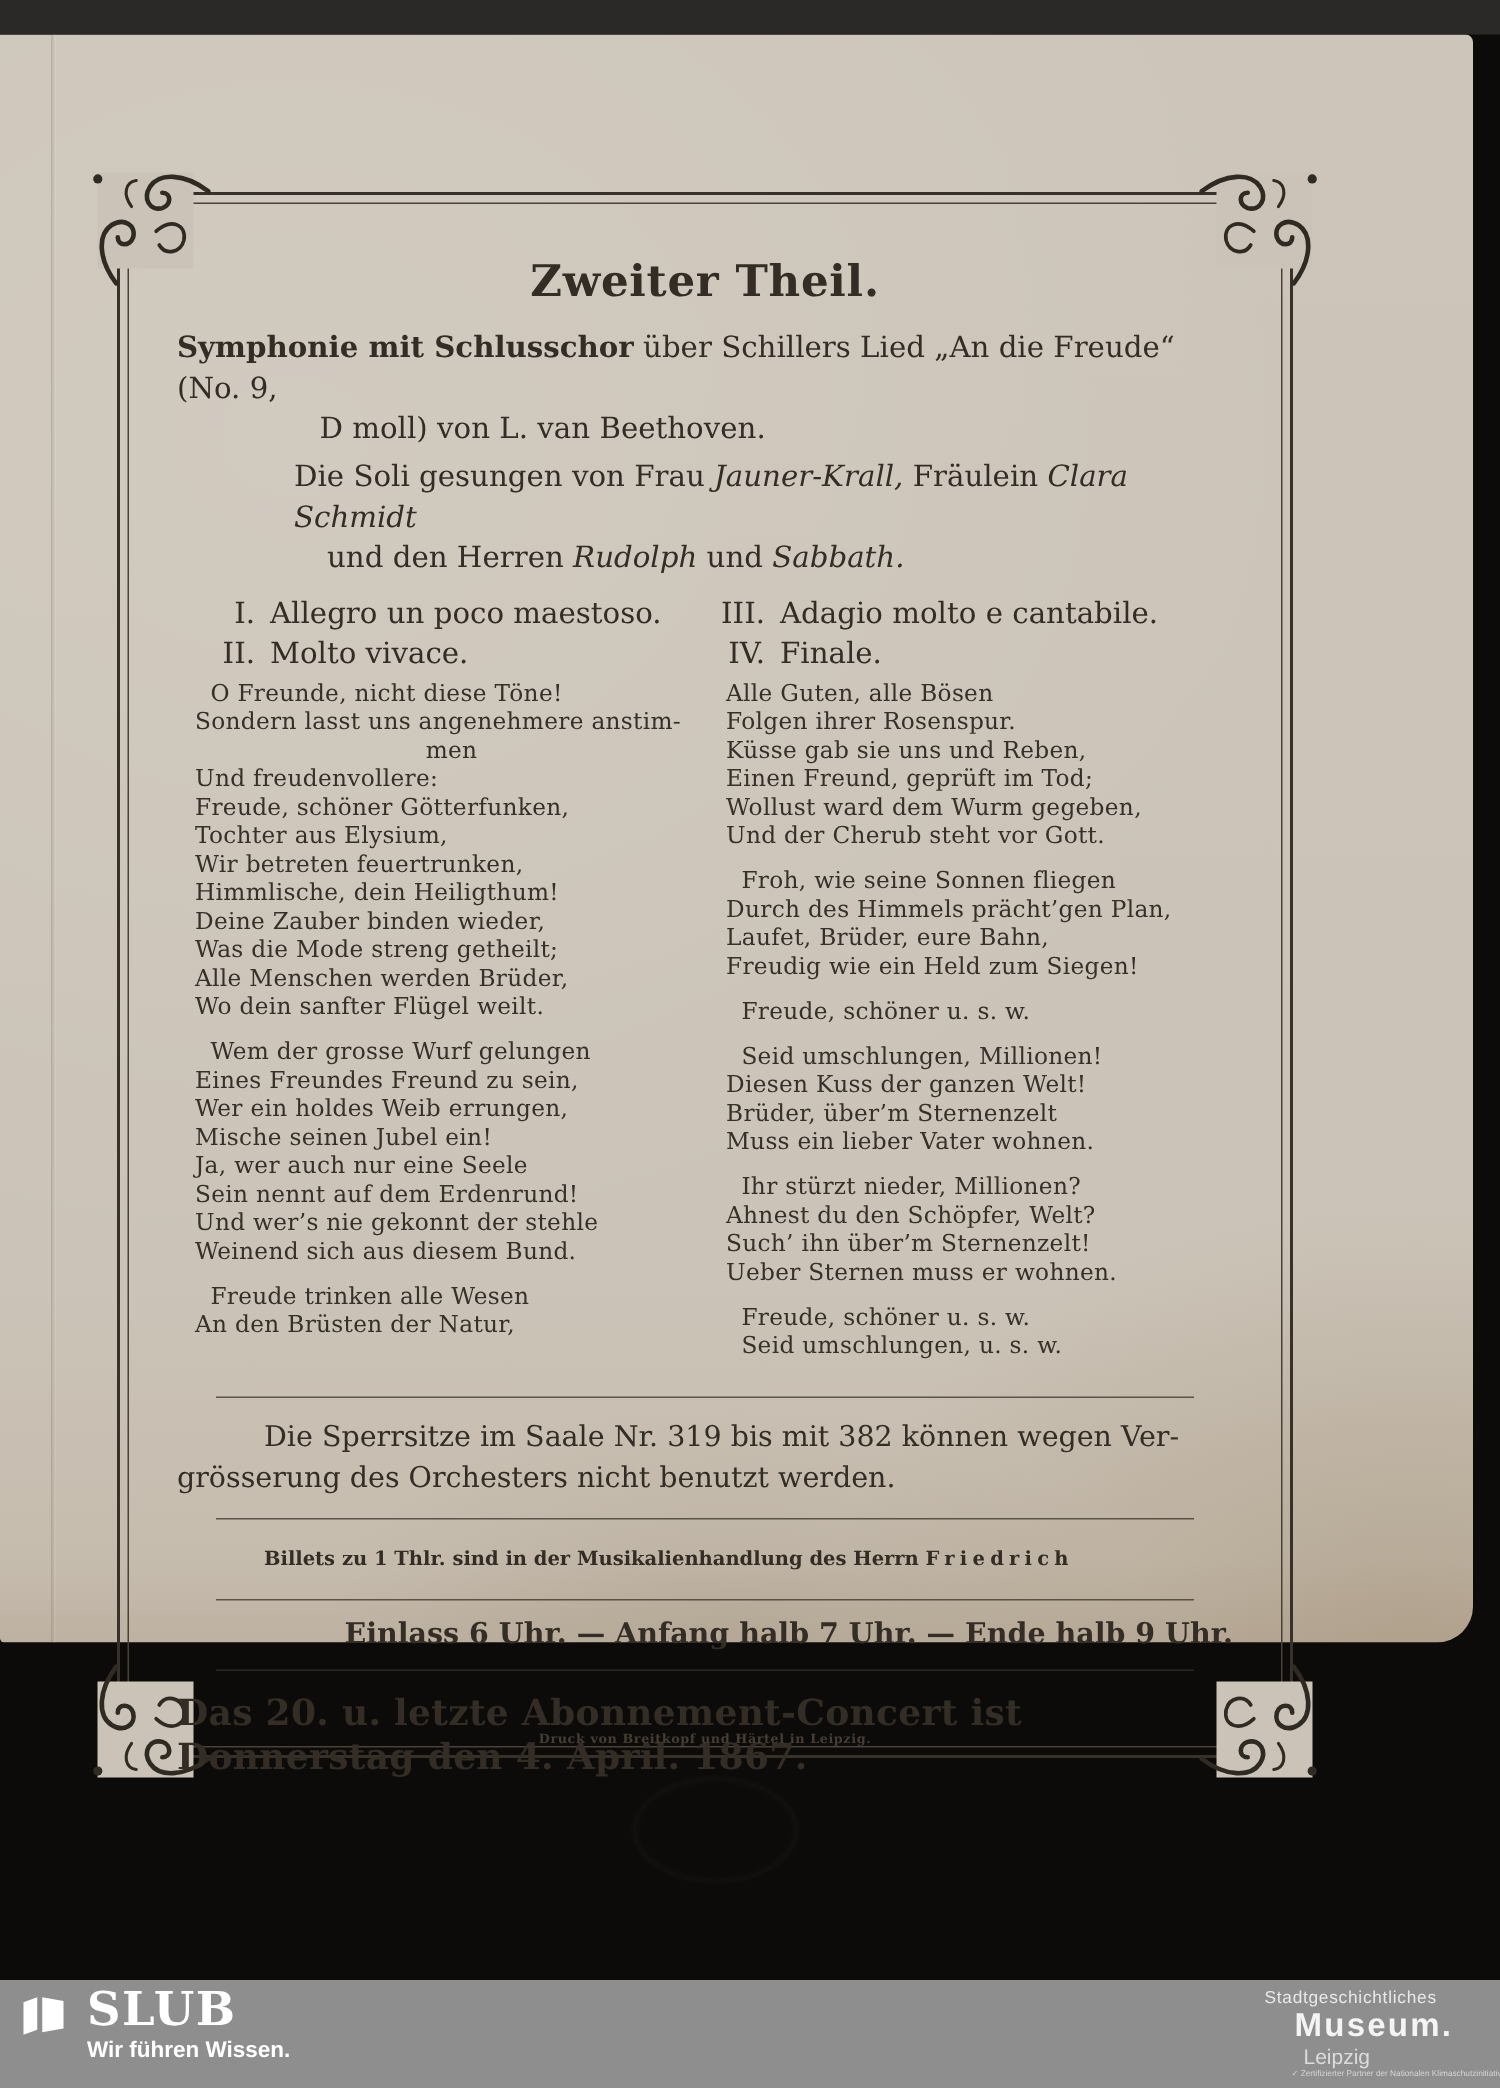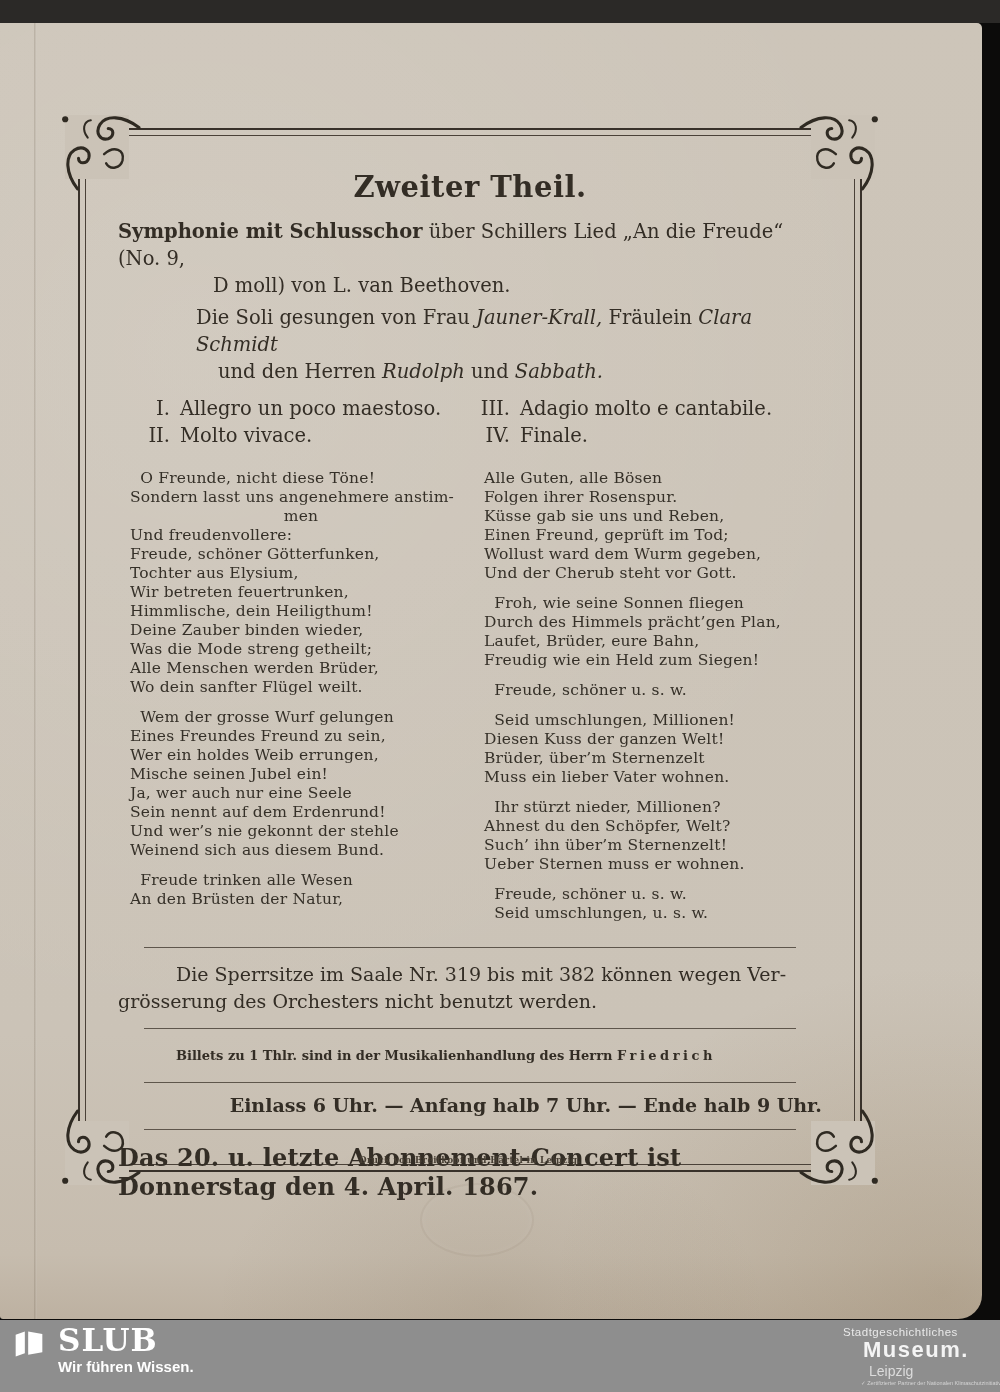--- a/index.html
+++ b/index.html
@@ -3,21 +3,21 @@
 <meta charset="utf-8">
 <style>
   html,body{margin:0;padding:0;}
   body{
     width:1000px;height:1392px;position:relative;overflow:hidden;
     background:#0c0b0a;
     font-family:"DejaVu Serif","Liberation Serif",serif;
   }
   .top-strip{position:absolute;top:0;left:0;width:100%;height:23px;background:#2b2927;}
   .paper{
-    position:absolute;left:0;top:23px;width:982px;height:1296px;
+    position:absolute;left:0;top:23px;width:982px;height:1072px;
     background:
       radial-gradient(120% 90% at 20% 25%, rgba(255,255,255,0.10), rgba(0,0,0,0) 60%),
       radial-gradient(55% 35% at 96% 98%, rgba(125,100,62,0.22), rgba(0,0,0,0) 72%),
       radial-gradient(40% 20% at 50% 99%, rgba(110,90,60,0.12), rgba(0,0,0,0) 70%),
       linear-gradient(180deg,#cdc5b9 0%,#cbc3b7 78%,#c6bcae 95%,#bdb1a1 100%);
     border-radius:0 5px 24px 3px;
     color:#332d25;
   }
   .crease{position:absolute;left:34px;top:0;bottom:0;width:3px;
     background:linear-gradient(90deg,rgba(80,65,45,.20),rgba(255,255,255,.12));}
@@ -42,21 +42,21 @@
   .soli{margin-top:5px;margin-left:78px;font-size:19.5px;line-height:27px;}
   .soli .l2{margin-left:22px;}
   .it{font-style:italic;}
 
   .movs{display:flex;margin:10px 0 0 14px;font-size:19.5px;line-height:27px;}
   .mcol1{width:332px;}
   .mrow{display:flex;}
   .mnum{width:38px;text-align:right;margin-right:10px;}
   .mcol2 .mnum{width:46px;}
 
-  .poem{display:flex;margin-top:20px;font-size:15.5px;color:#353028;}
+  .poem{display:flex;margin-top:4px;font-size:15.5px;color:#353028;}
   .pcol-left{width:346px;margin-left:12px;}
   .pcol-right{flex:1;margin-left:8px;}
   .stanza{margin-bottom:11px;}
   .pline{line-height:19px;white-space:pre;letter-spacing:.2px;}
 
   .rule{border:none;border-top:1px solid rgba(58,50,40,.75);margin:13px 26px 0 26px;}
   .sperr{margin-top:13px;font-size:19px;line-height:27px;}
   .sperr .ind{padding-left:58px;}
   .billets{margin-top:13px;font-size:13px;line-height:27px;font-weight:bold;}
   .billets .ind{padding-left:58px;}

